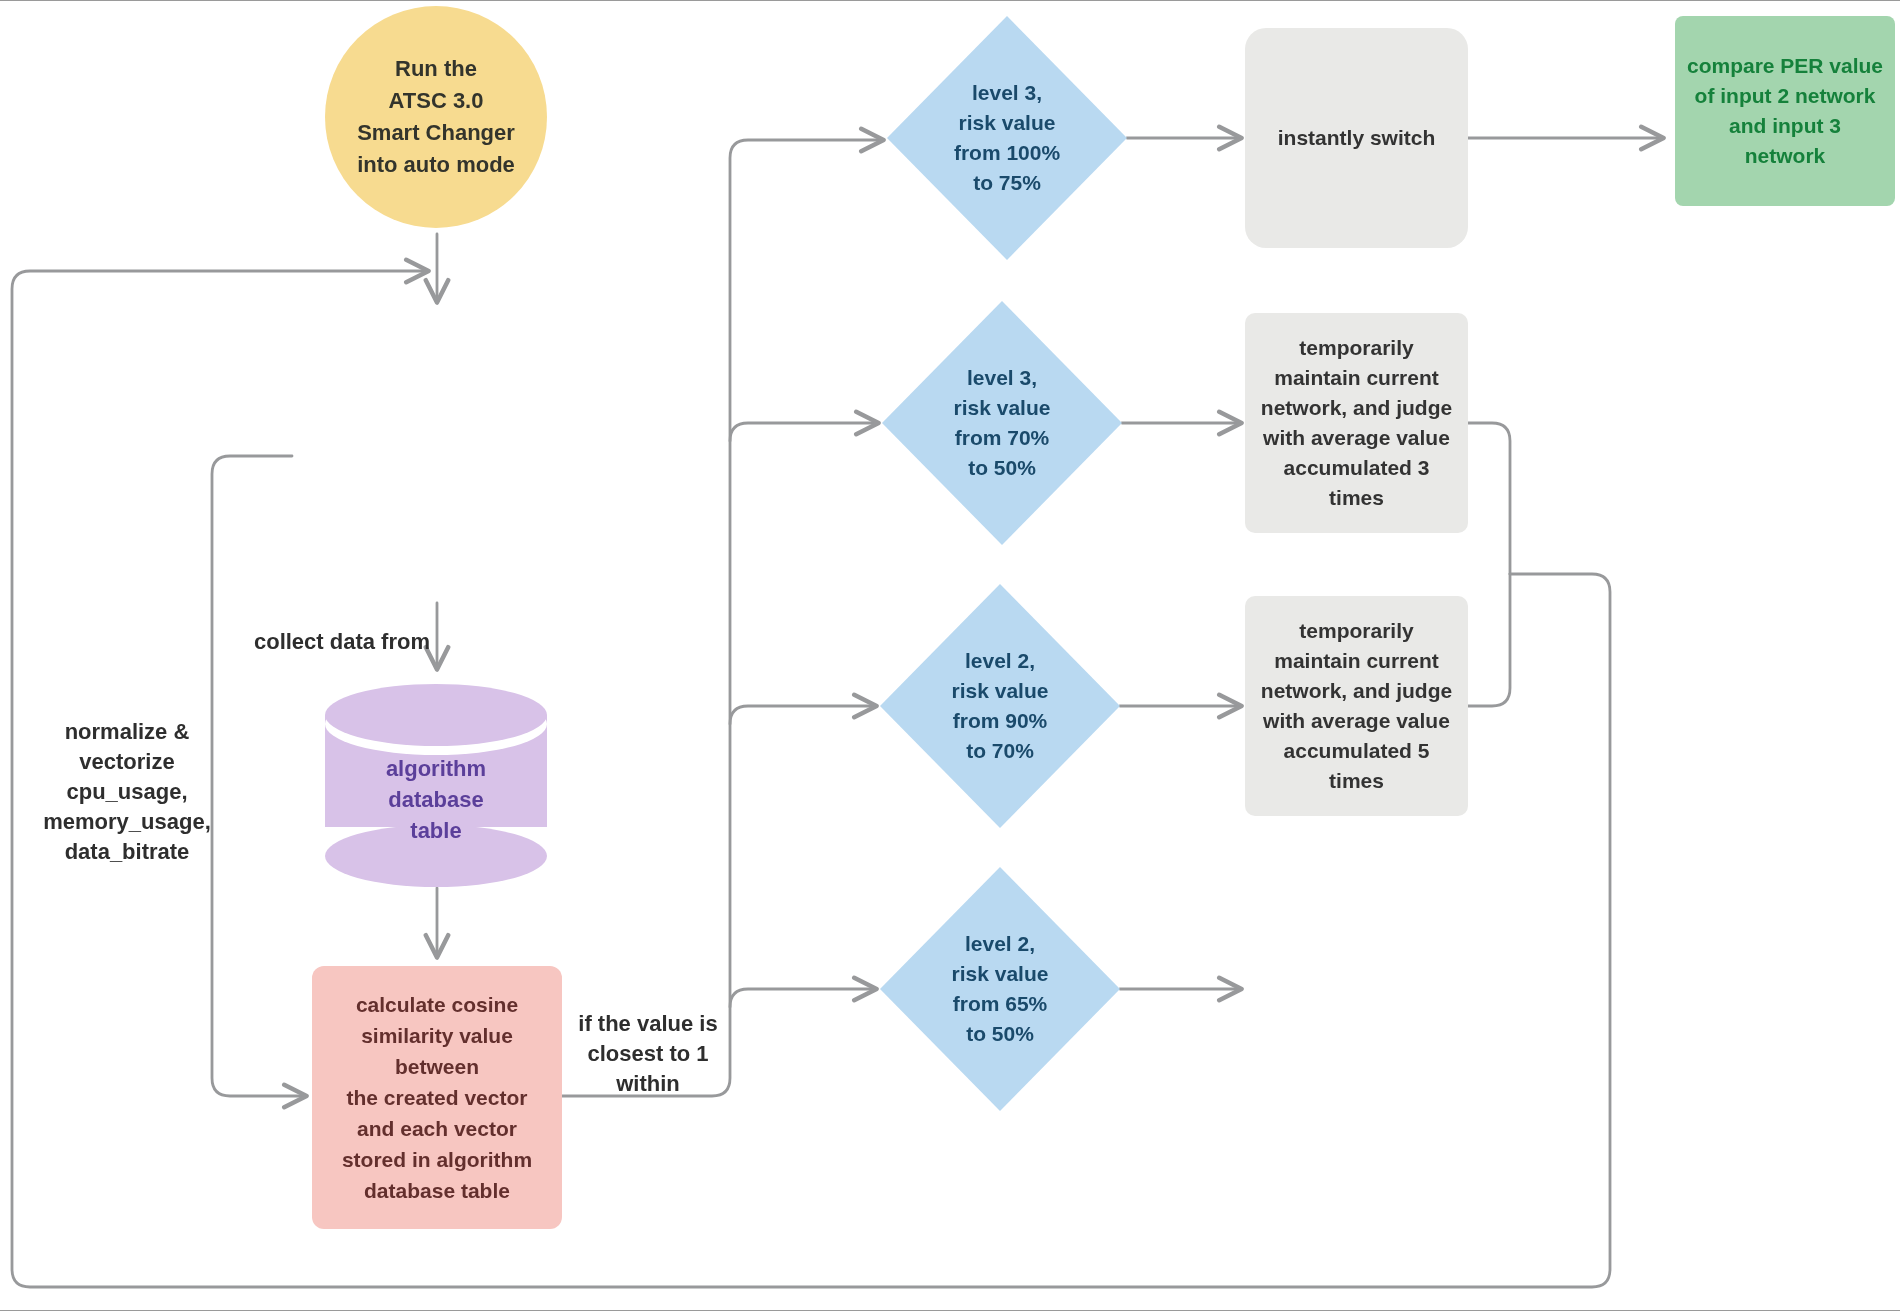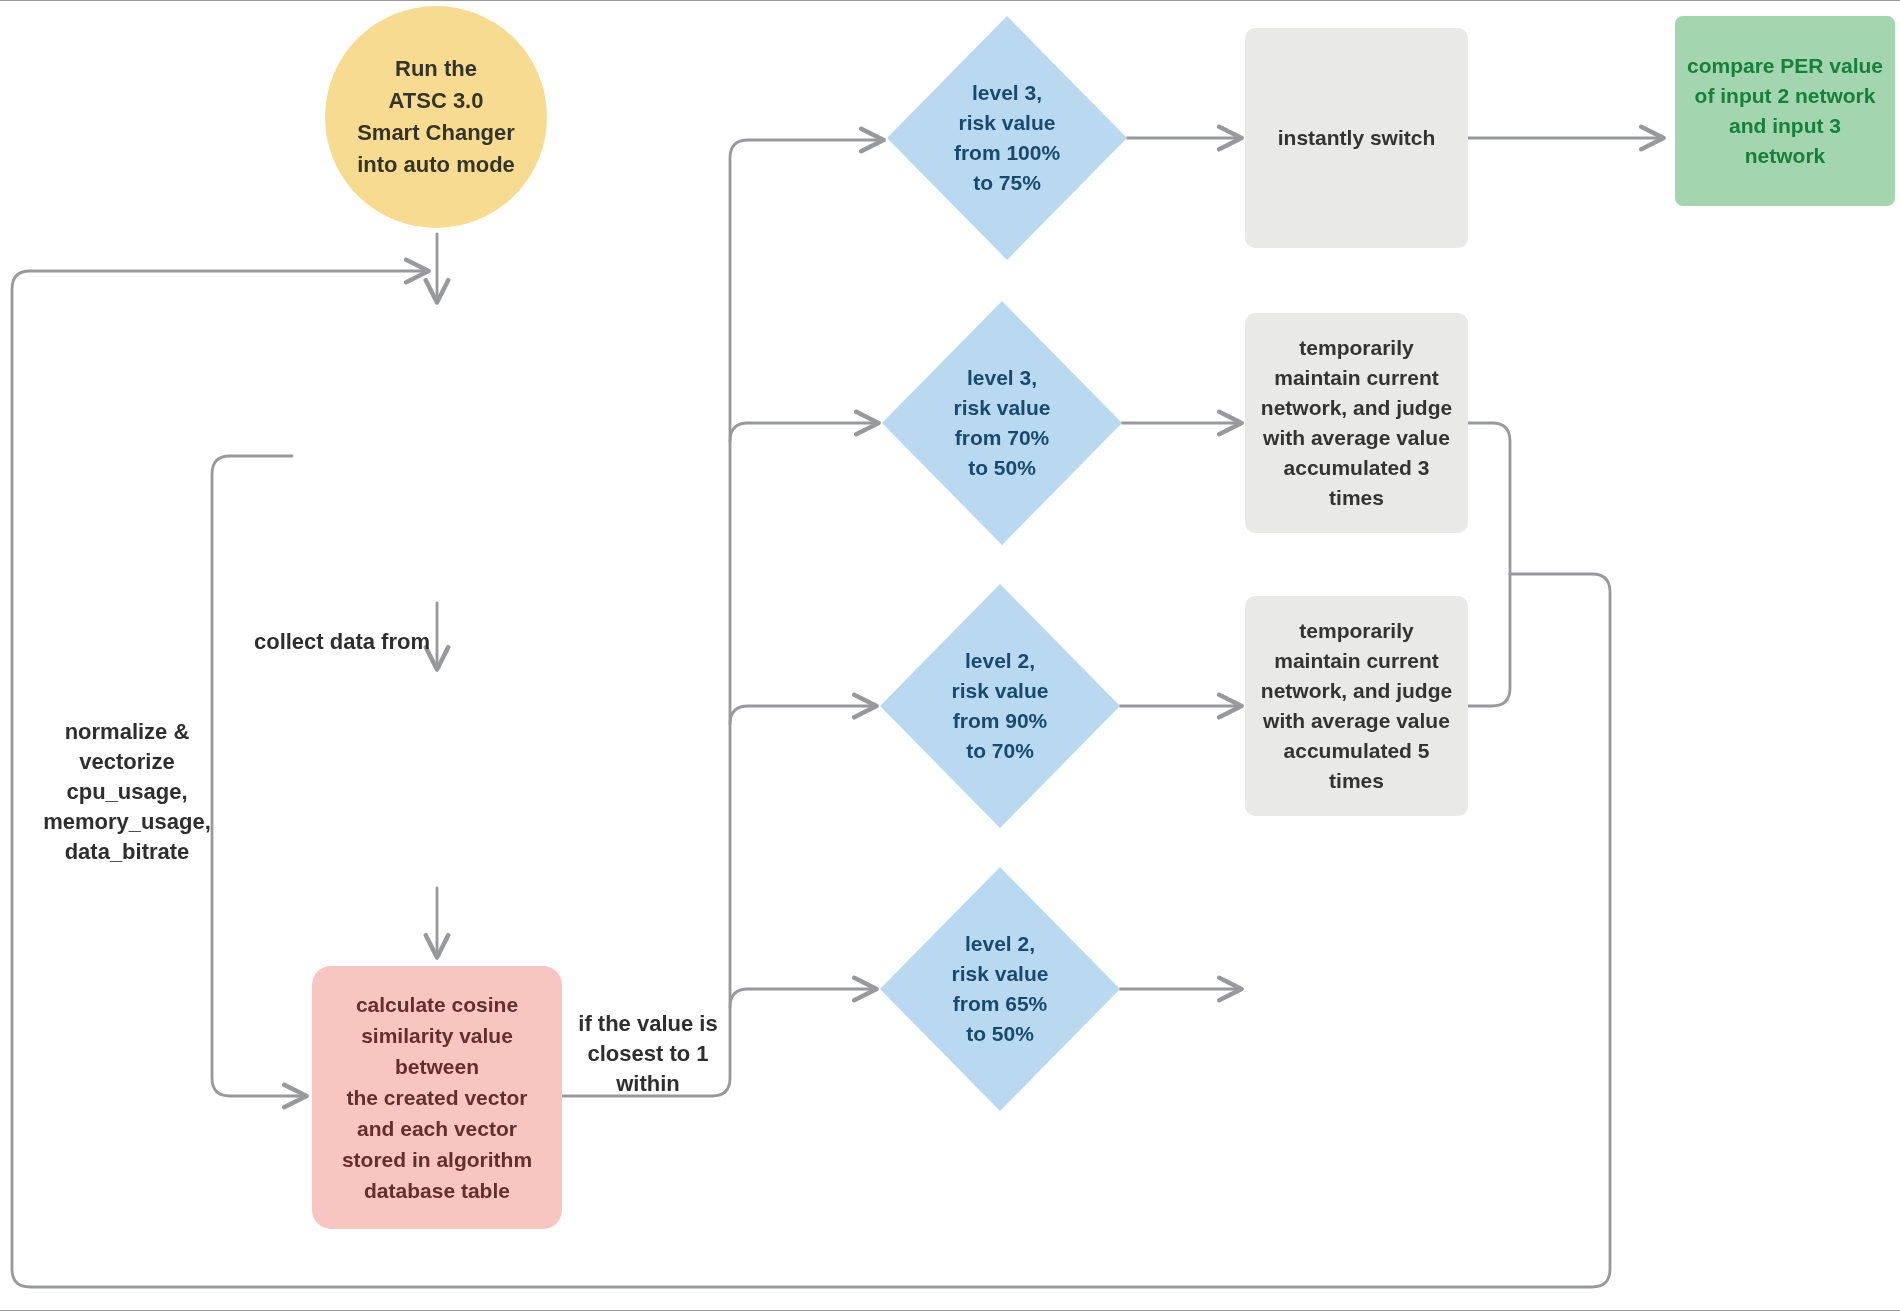--- a/index.html
+++ b/index.html
@@ -21,21 +21,21 @@
     clip-path:polygon(50% 0,100% 50%,50% 100%,0 50%);
     background:var(--c-blue,#b9d9f1);color:var(--c-blue_text,#1a4a6b);
     font-size:21px;line-height:30px;
   }
   .diamond.big{font-size:22px;line-height:32px;}
   .graybox{
     background:var(--c-gray,#e9e9e7);border-radius:10px;
     color:var(--c-gray_text,#333);font-size:21px;line-height:30px;padding:6px;
   }
   .pinkbox{
-    background:var(--c-pink,#f7c6c1);border-radius:19px;
+    background:var(--c-pink,#f7c6c1);border-radius:12px;
     color:var(--c-pink_text,#632f2d);font-size:21px;line-height:31px;padding:6px;
   }
   .greenbox{
     background:var(--c-green,#a3d5ae);border-radius:8px;
     color:var(--c-green_text,#15813b);font-size:21px;line-height:30px;
   }
   .cyl{position:absolute;z-index:2;}
   .cyl-top{position:absolute;left:0;top:0;width:100%;height:62px;border-radius:50%;background:var(--c-purple,#d8c2e8);z-index:4;}
   .cyl-sep{position:absolute;left:0;top:9px;width:100%;height:62px;border-radius:50%;background:#fff;z-index:3;}
   .cyl-body{position:absolute;left:0;top:31px;width:100%;height:112px;background:var(--c-purple,#d8c2e8);z-index:2;}
@@ -80,20 +80,29 @@
       <path d="M1510,573 H1592 Q1610,573 1610,591 V1268 Q1610,1286 1592,1286 H30 Q12,1286 12,1268 V288 Q12,270 30,270 H423" marker-end="url(#arr)"></path>
     </g>
   </svg>
 
   <div class="node circle" style="left:325px;top:5px;width:222px;height:222px;text-align:center;">Run the
 ATSC 3.0
 Smart Changer
 into auto mode</div>
 
 
+  <div class="cyl" style="left:325px;top:683px;width:222px;height:203px;">
+    <div class="cyl-body"></div>
+    <div class="cyl-bot"></div>
+    <div class="cyl-sep"></div>
+    <div class="cyl-top"></div>
+    <div class="cyl-label">algorithm
+database
+table</div>
+  </div>
 
   <div class="node pinkbox" style="left:312px;top:965px;width:250px;height:263px;">calculate cosine
 similarity value
 between
 the created vector
 and each vector
 stored in algorithm
 database table</div>
 
   <div class="node diamond" style="left:887px;top:15px;width:240px;height:244px;">level 3,
@@ -106,21 +115,21 @@
 to 50%</div>
   <div class="node diamond" style="left:880px;top:583px;width:240px;height:244px;">level 2,
 risk value
 from 90%
 to 70%</div>
   <div class="node diamond" style="left:880px;top:866px;width:240px;height:244px;">level 2,
 risk value
 from 65%
 to 50%</div>
 
-  <div class="node graybox" style="left:1245px;top:27px;width:223px;height:220px;">instantly switch</div>
+  <div class="node graybox" style="left:1245px;top:27px;width:223px;height:220px;border-radius:21px;">instantly switch</div>
   <div class="node graybox" style="left:1245px;top:312px;width:223px;height:220px;">temporarily
 maintain current
 network, and judge
 with average value
 accumulated 3
 times</div>
   <div class="node graybox" style="left:1245px;top:595px;width:223px;height:220px;">temporarily
 maintain current
 network, and judge
 with average value

